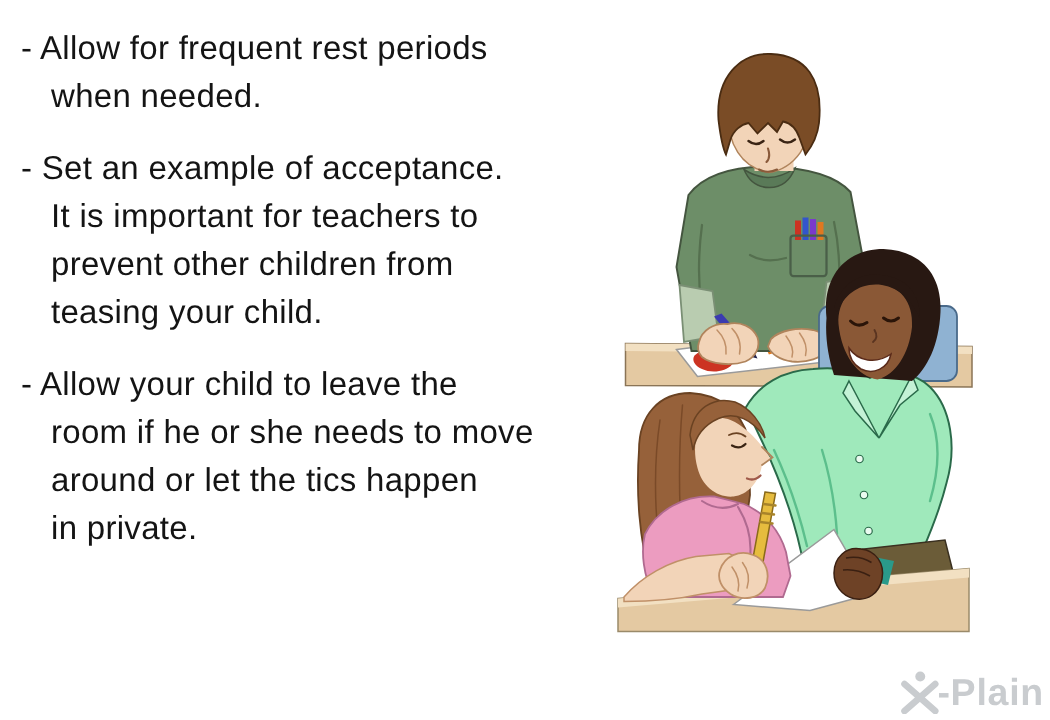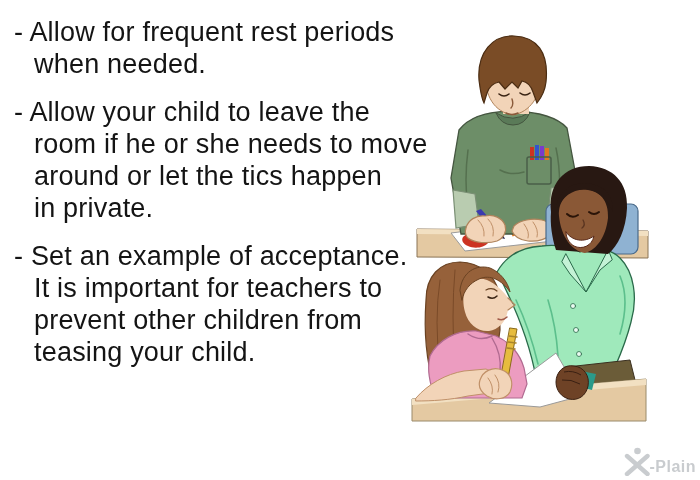--- a/index.html
+++ b/index.html
@@ -6,36 +6,36 @@
   body{
     width:700px;height:480px;position:relative;overflow:hidden;
     background:var(--page_bg,#ffffff);
     font-family:"Liberation Sans", sans-serif;
   }
   .text-col{
     position:absolute;left:14px;top:16px;width:440px;
   }
   .bullet{
     margin:0 0 16px 0;
-    font-size:27px;line-height:32px;
+    font-size:22px;line-height:32px;
     color:var(--text,#141414);
     letter-spacing:0.2px;
     padding-left:20px;text-indent:-20px;
     white-space:pre-line;
   }
   .illus{
     position:absolute;left:410px;top:0;width:290px;height:480px;
   }
   .logo{
     position:absolute;right:4px;bottom:4px;
     display:flex;align-items:flex-end;
     color:var(--logo,#c9cccf);
   }
   .logo-text{
-    font-size:16px;font-weight:700;line-height:1;
+    font-size:25px;font-weight:700;line-height:1;
     letter-spacing:0.5px;margin-left:-2px;margin-bottom:1px;
   }
   
   .f-tee{fill:var(--tee)}
   .f-undersleeve{fill:var(--undersleeve)}
   .f-mint{fill:var(--mint)}
   .f-mintlight{fill:#c4f2d6}
   .f-pink{fill:var(--pink)}
   .f-skin{fill:var(--skin_light)}
   .f-skind{fill:var(--skin_dark)}
@@ -51,28 +51,28 @@
   .f-pencil{fill:var(--pencil)}
   .f-pen{fill:var(--pen)}
   .f-teal{fill:var(--teal)}
 </style>
 </head>
 <body>
 
 <div class="text-col" id="bullets">
     <p class="bullet">- Allow for frequent rest periods
 when needed.</p>
+    <p class="bullet">- Set an example of acceptance.
+It is important for teachers to
+prevent other children from
+teasing your child.</p>
     <p class="bullet">- Allow your child to leave the
 room if he or she needs to move
 around or let the tics happen
 in private.</p>
-    <p class="bullet">- Set an example of acceptance.
-It is important for teachers to
-prevent other children from
-teasing your child.</p>
   </div>
 
 <svg class="illus" viewBox="410 0 290 480" aria-hidden="true">
 
   <g>
     <polygon class="f-desk" points="417,229 648,231 648,258 417,257" stroke="#8a7456" stroke-width="1"></polygon>
     <polygon class="f-deskt" points="417,229 648,231 648,236 417,234"></polygon>
   </g>
 
   <g>

